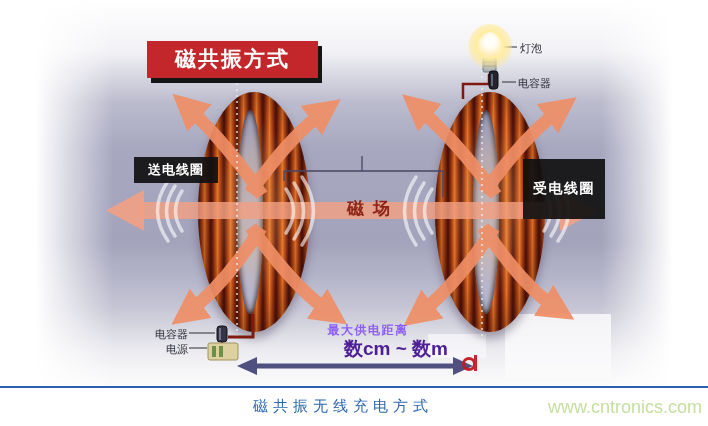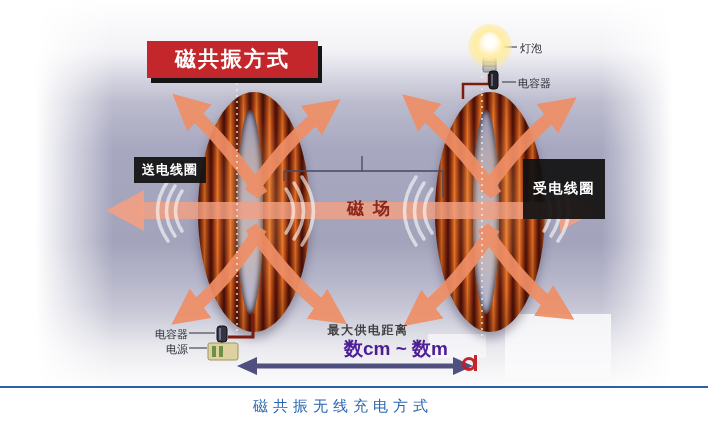--- a/index.html
+++ b/index.html
@@ -37,25 +37,25 @@
   }
   
   svg.overlay{position:absolute;left:0;top:0;}
   
   .abs{position:absolute;}
   .title-box{
     left:147px;top:41px;padding:4px 28px 5px;background:#c4272b;color:#ffffff;
     font-size:21px;font-weight:bold;letter-spacing:2px;box-shadow:4px 5px 0 #151515;
   }
   .tag{background:rgba(17,17,17,0.93);color:#ffffff;font-weight:bold;}
-  .tag-left{left:134px;top:157px;padding:4px 8px;font-size:13px;letter-spacing:1px;}
+  .tag-left{left:134px;top:157px;padding:4px 14px;font-size:13px;letter-spacing:1px;}
   .tag-right{left:523px;top:159px;padding:21px 10px;font-size:14px;letter-spacing:1.5px;}
   .freq-note{left:298px;top:136px;width:150px;text-align:center;font-size:12px;color:#3c3c55;letter-spacing:1px;}
   .mag-label{left:323px;top:197px;width:100px;text-align:center;font-size:17px;font-weight:bold;color:#8b2518;letter-spacing:9px;}
-  .dist-label{left:298px;top:322px;width:140px;text-align:center;font-size:12px;font-weight:bold;color:#404040;letter-spacing:1.5px;}
+  .dist-label{left:298px;top:322px;width:140px;text-align:center;font-size:12px;font-weight:bold;color:#8b5cf6;letter-spacing:1.5px;}
   .dist-range{left:288px;top:336px;width:160px;text-align:right;font-size:19px;font-weight:bold;color:#4c1d95;}
   .small-lbl{font-size:11px;color:#2e2e38;}
   .lbl-cap-left{left:150px;top:327px;width:38px;text-align:right;}
   .lbl-power{left:160px;top:342px;width:28px;text-align:right;}
   .lbl-bulb{left:520px;top:41px;}
   .lbl-cap-right{left:518px;top:76px;}
   
   .bulb-glow{
     left:468px;top:24px;width:44px;height:46px;border-radius:50%;
     background:radial-gradient(circle at 50% 45%,#fffdf2 18%,#ffedA0 40%,rgba(255,233,150,0.5) 62%,rgba(255,233,150,0) 78%);
@@ -181,14 +181,15 @@
   <div class="abs dist-label">最大供电距离</div>
   <div class="abs dist-range">数cm ~ 数m</div>
 
   <div class="abs small-lbl lbl-cap-left">电容器</div>
   <div class="abs small-lbl lbl-power">电源</div>
   <div class="abs small-lbl lbl-bulb">灯泡</div>
   <div class="abs small-lbl lbl-cap-right">电容器</div>
 
   <div class="abs blue-rule"></div>
   <div class="abs caption">磁共振无线充电方式</div>
+  <div class="abs watermark">www.cntronics.com</div>
 
 </div>
 
 </body></html>

